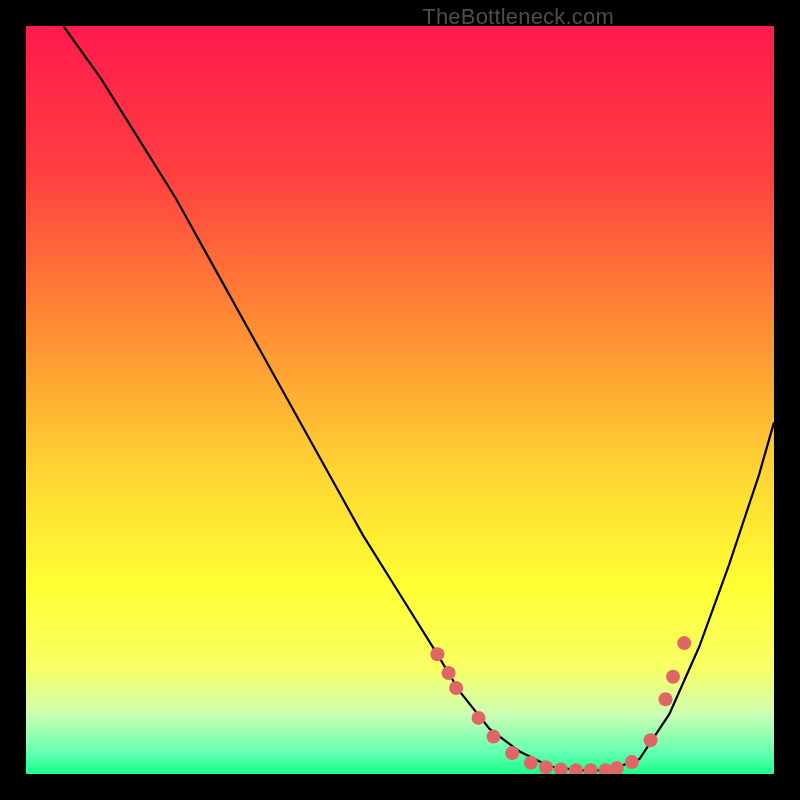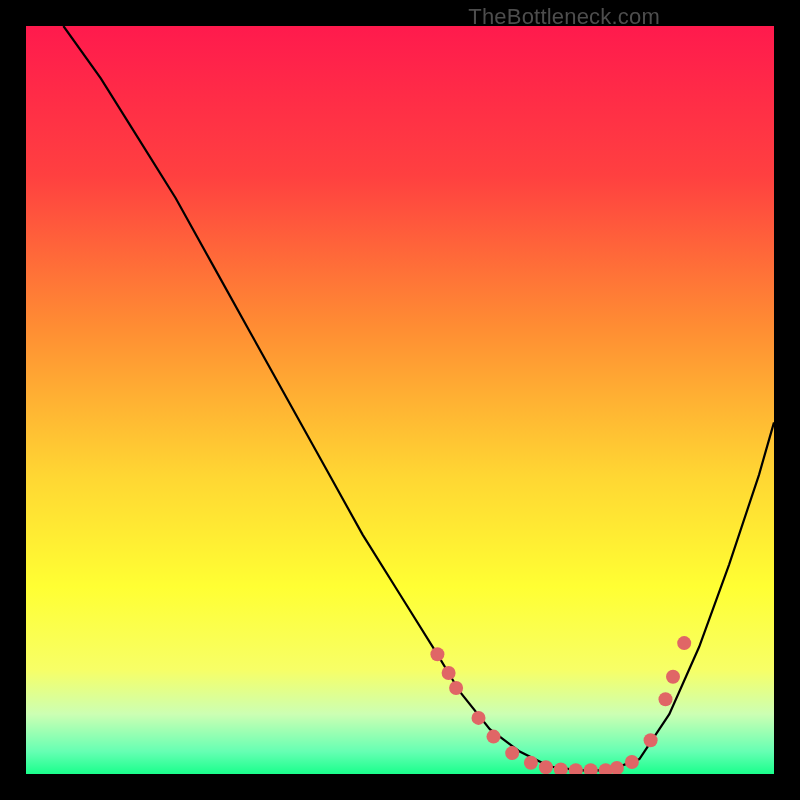--- a/index.html
+++ b/index.html
@@ -9,21 +9,20 @@
     height: 800px;
     overflow: hidden;
     background: #000;
     font-family: Arial, Helvetica, sans-serif;
   }
   .frame {
     position: absolute;
     left: 0; top: 0;
     width: 644px; height: 800px;
     background: #000;
-    padding-left: 46px;
   }
   .plot {
     position: absolute;
     left: 26px;
     top: 26px;
     width: 748px;
     height: 748px;
     overflow: hidden;
   }
   .gradient {

